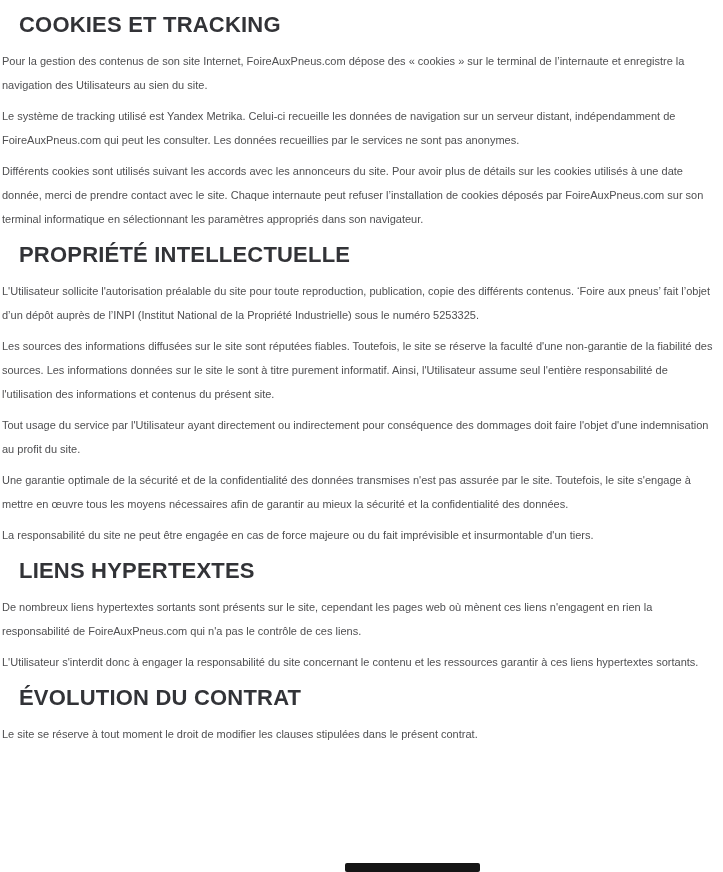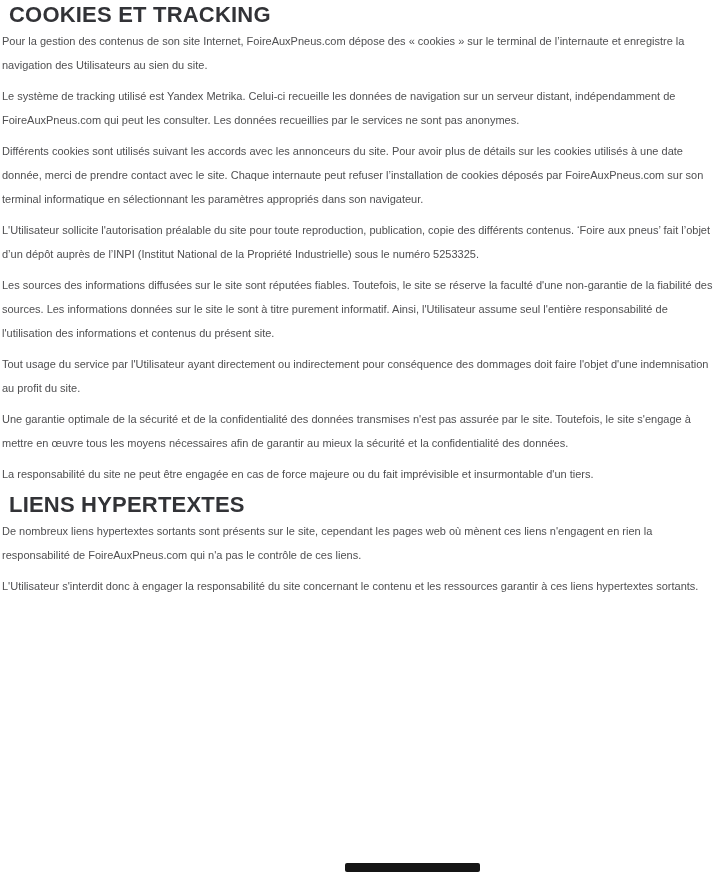--- a/index.html
+++ b/index.html
@@ -18,21 +18,21 @@
   .page {
     padding: 1px 2px 0 2px;
   }
   .section-heading {
     font-family: "Liberation Sans", sans-serif;
     font-size: 22px;
     line-height: 24px;
     font-weight: 700;
     letter-spacing: 0.2px;
     color: var(--heading-color, #323337);
-    margin: 2px;
+    margin: 12px;
     padding-left: 5px;
     text-transform: uppercase;
   }
   .para {
     font-size: 11px;
     line-height: 24px;
     color: var(--body-color, #4f4f51);
     margin: 0 0 7px 0;
   }
   .bottom-bar {
@@ -51,32 +51,37 @@
 <div class="page">
 
   <section>
     <h2 class="section-heading">COOKIES ET TRACKING</h2>
     <p class="para">Pour la gestion des contenus de son site Internet, FoireAuxPneus.com dépose des « cookies » sur le terminal de l’internaute et enregistre la navigation des Utilisateurs au sien du site.</p>
     <p class="para">Le système de tracking utilisé est Yandex Metrika. Celui-ci recueille les données de navigation sur un serveur distant, indépendamment de FoireAuxPneus.com qui peut les consulter. Les données recueillies par le services ne sont pas anonymes.</p>
     <p class="para">Différents cookies sont utilisés suivant les accords avec les annonceurs du site. Pour avoir plus de détails sur les cookies utilisés à une date donnée, merci de prendre contact avec le site. Chaque internaute peut refuser l’installation de cookies déposés par FoireAuxPneus.com sur son terminal informatique en sélectionnant les paramètres appropriés dans son navigateur.</p>
   </section>
 
   <section>
+    <h2 class="section-heading">PROPRIÉTÉ INTELLECTUELLE</h2>
     <p class="para">L'Utilisateur sollicite l'autorisation préalable du site pour toute reproduction, publication, copie des différents contenus. ‘Foire aux pneus’ fait l’objet d’un dépôt auprès de l’INPI (Institut National de la Propriété Industrielle) sous le numéro 5253325.</p>
   </section>
 
   <section>
     <p class="para">Les sources des informations diffusées sur le site sont réputées fiables. Toutefois, le site se réserve la faculté d'une non-garantie de la fiabilité des sources. Les informations données sur le site le sont à titre purement informatif. Ainsi, l'Utilisateur assume seul l'entière responsabilité de l'utilisation des informations et contenus du présent site.</p>
     <p class="para">Tout usage du service par l'Utilisateur ayant directement ou indirectement pour conséquence des dommages doit faire l'objet d'une indemnisation au profit du site.</p>
     <p class="para">Une garantie optimale de la sécurité et de la confidentialité des données transmises n'est pas assurée par le site. Toutefois, le site s'engage à mettre en œuvre tous les moyens nécessaires afin de garantir au mieux la sécurité et la confidentialité des données.</p>
     <p class="para">La responsabilité du site ne peut être engagée en cas de force majeure ou du fait imprévisible et insurmontable d'un tiers.</p>
   </section>
 
   <section>
     <h2 class="section-heading">LIENS HYPERTEXTES</h2>
     <p class="para">De nombreux liens hypertextes sortants sont présents sur le site, cependant les pages web où mènent ces liens n'engagent en rien la responsabilité de FoireAuxPneus.com qui n'a pas le contrôle de ces liens.</p>
     <p class="para">L'Utilisateur s'interdit donc à engager la responsabilité du site concernant le contenu et les ressources garantir à ces liens hypertextes sortants.</p>
   </section>
 
+  <section>
+    <h2 class="section-heading">ÉVOLUTION DU CONTRAT</h2>
+    <p class="para">Le site se réserve à tout moment le droit de modifier les clauses stipulées dans le présent contrat.</p>
+  </section>
 
 </div>
 
 <div class="bottom-bar"></div>
 
 </body></html>

